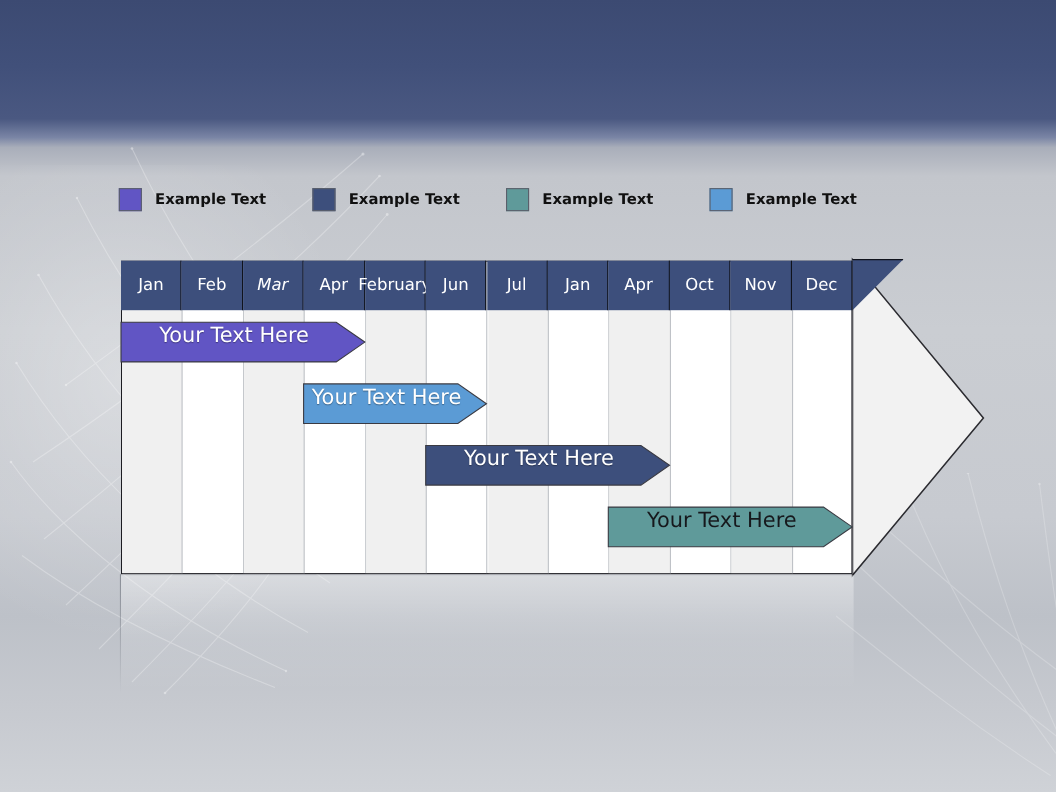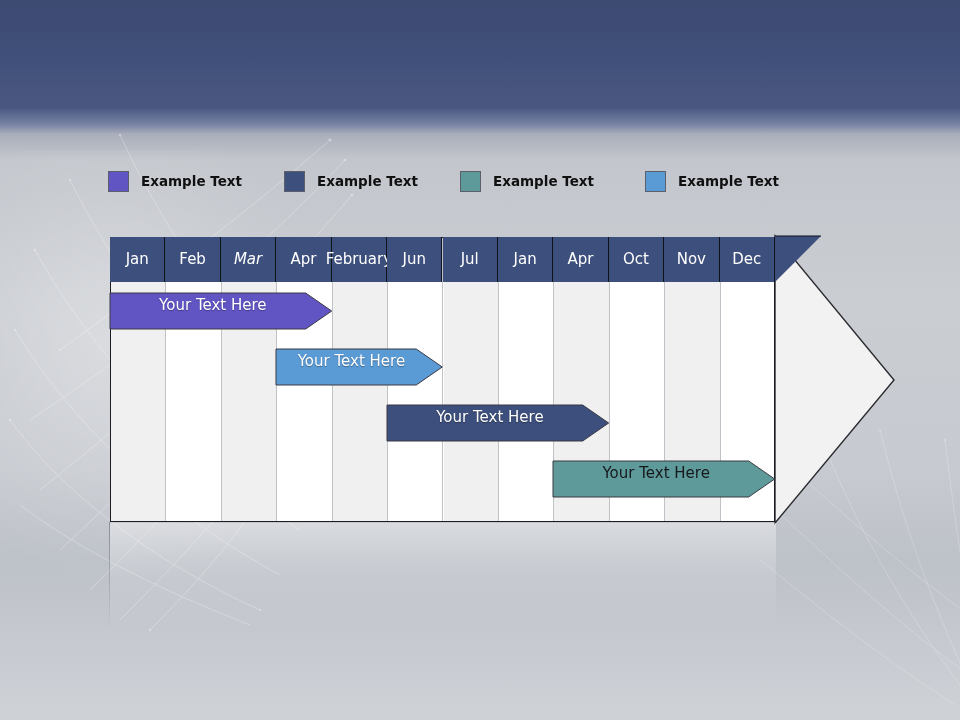--- a/index.html
+++ b/index.html
@@ -89,21 +89,21 @@
   .arrowhead{position:absolute;left:665px;top:-1px;width:120px;height:287px;overflow:visible;}
 
   
   .bar{
     position:absolute;height:36px;
   }
   .bar svg{position:absolute;left:0;top:0;overflow:visible;}
   .bar-label{
     position:absolute;left:0;top:0;width:100%;height:24px;
     display:flex;align-items:center;justify-content:center;
-    font-size:15px;white-space:nowrap;padding-right:16px;box-sizing:border-box;
+    font-size:19px;white-space:nowrap;padding-right:16px;box-sizing:border-box;
   }
   .bar-label.light{color:#ffffff;text-shadow:0 1px 1px rgba(0,0,0,.35);}
   .bar-label.dark{color:#16181c;}
 
   
   .reflect{
     position:absolute;left:110px;top:523px;width:666px;height:105px;
     background:linear-gradient(180deg, rgba(255,255,255,.38) 0%, rgba(255,255,255,.10) 55%, rgba(255,255,255,0) 100%);
     pointer-events:none;
   }

